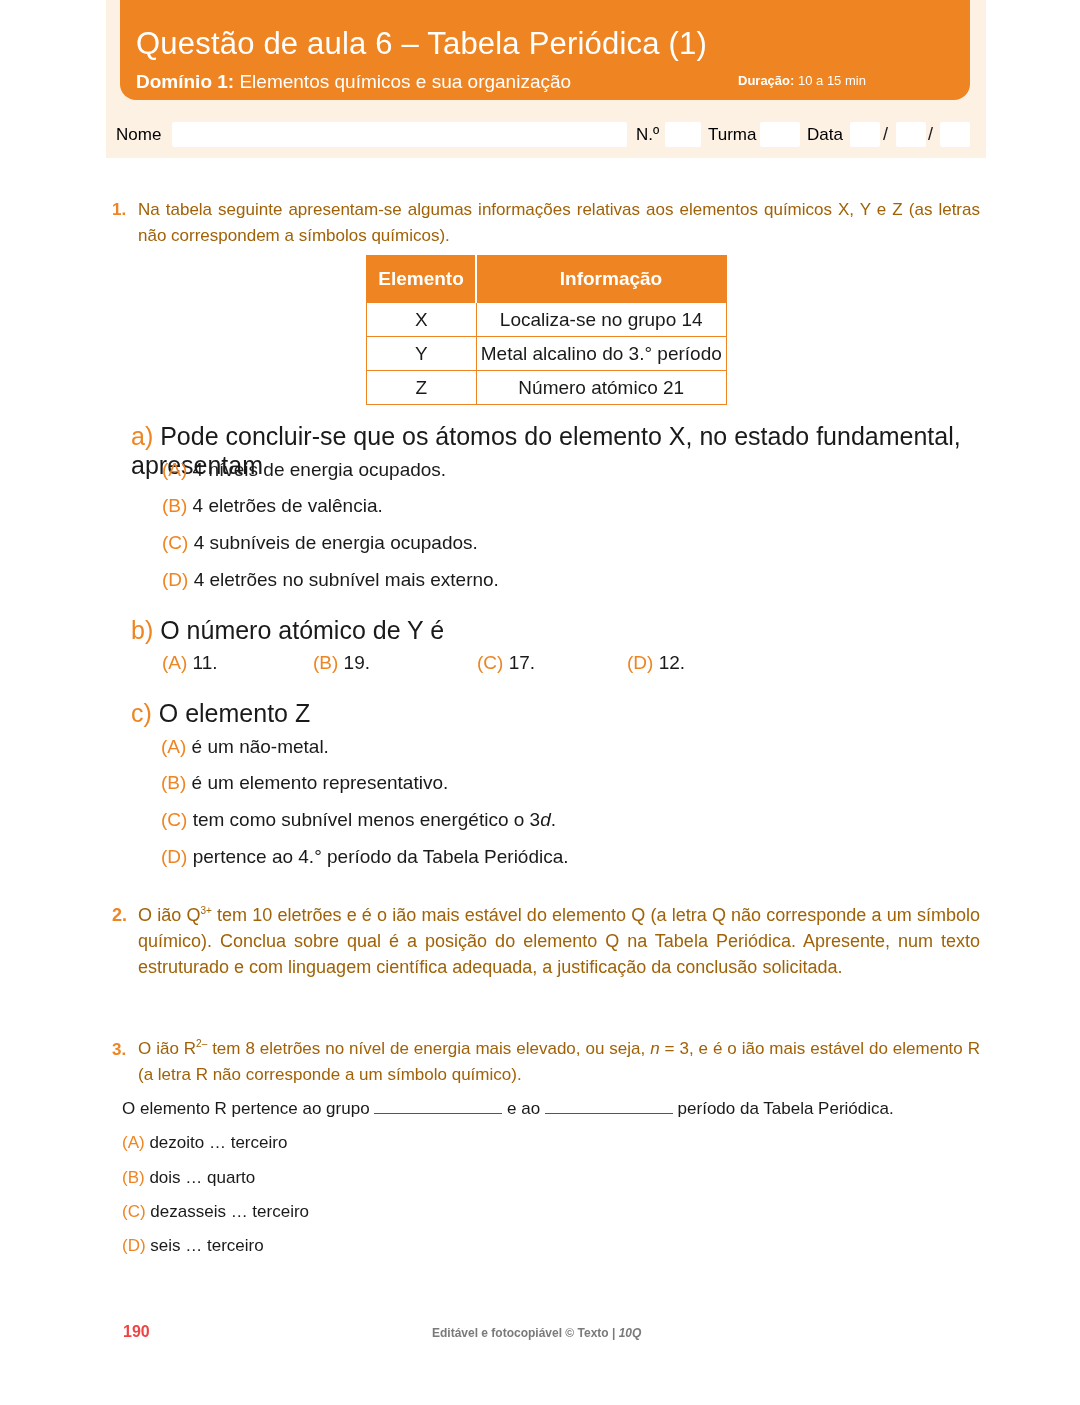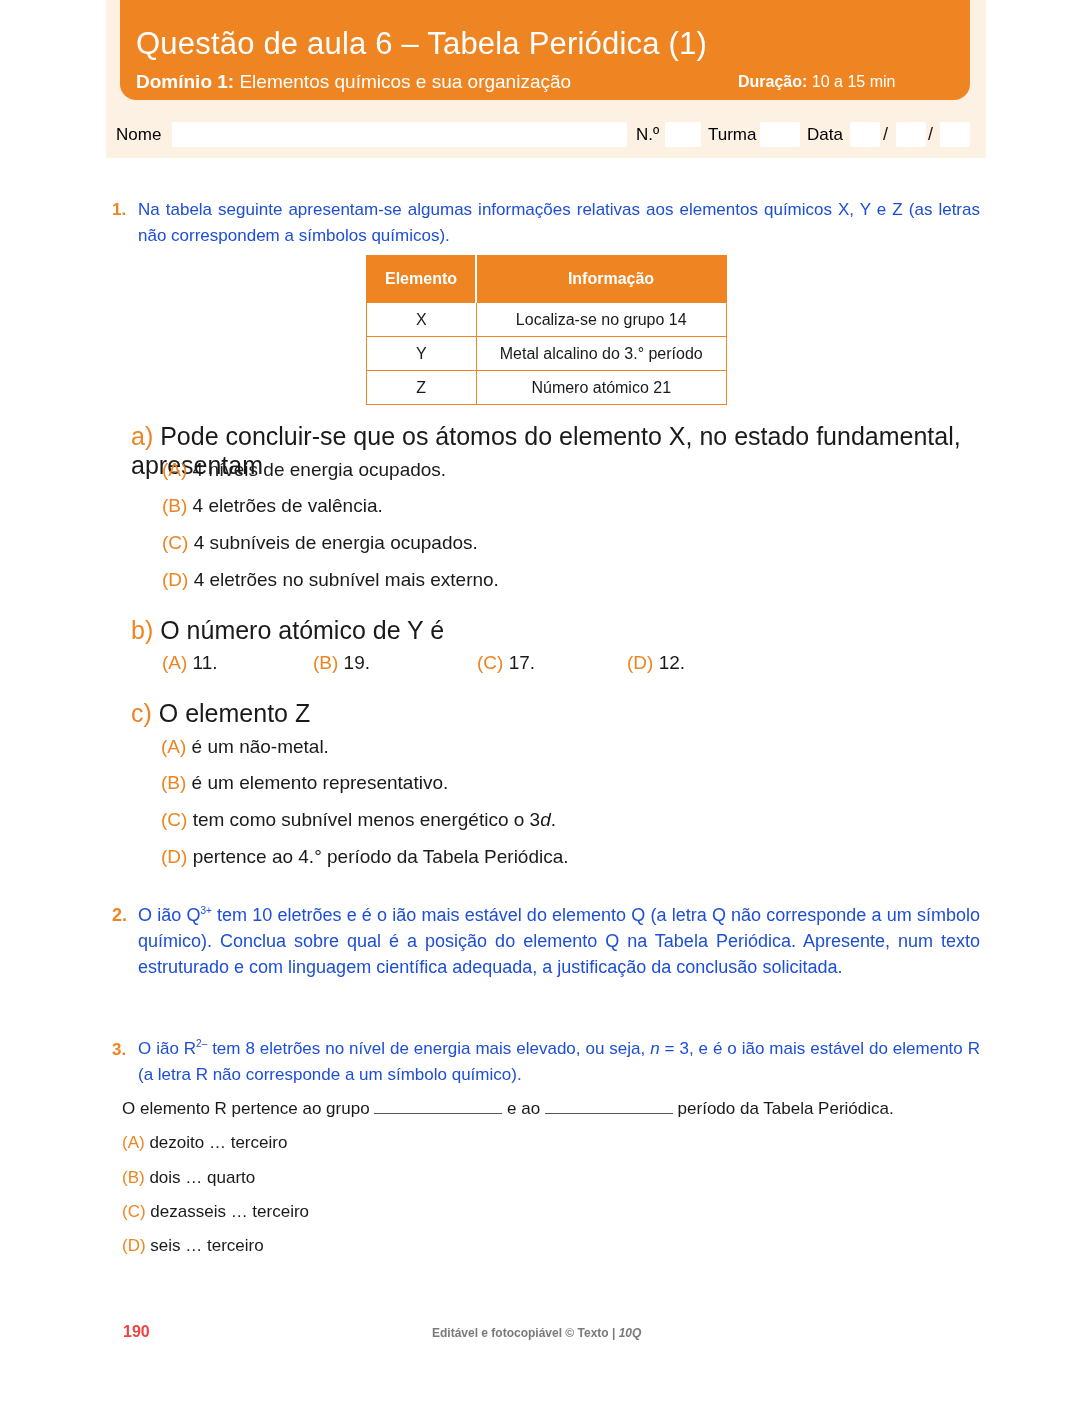--- a/index.html
+++ b/index.html
@@ -4,36 +4,36 @@
 <style>
   html, body { margin: 0; padding: 0; background: #ffffff; }
   body { width: 1080px; height: 1405px; position: relative; overflow: hidden;
          font-family: "Liberation Sans", sans-serif; color: #1a1a1a; }
   .hdr-panel { position: absolute; left: 106px; top: 0; width: 880px; height: 158px; background: #fdf1e4; }
   .hdr-orange { position: absolute; left: 120px; top: 0; width: 850px; height: 100px; background: #ee8522;
                 border-radius: 0 0 16px 16px; }
   .title { position: absolute; left: 136px; top: 26px; font-size: 31px; color: #ffffff; letter-spacing: 0.2px; }
   .subtitle { position: absolute; left: 136px; top: 71px; font-size: 19px; color: #ffffff; text-align: center; }
   .subtitle b, .duration b { font-weight: bold; }
-  .duration { position: absolute; left: 738px; top: 73px; font-size: 16px; color: #ffffff; }
+  .duration { position: absolute; left: 738px; top: 73px; font-size: 13px; color: #ffffff; }
   .form-label { position: absolute; top: 125px; font-size: 17px; color: #000000; }
   .form-box { position: absolute; top: 122px; height: 25px; background: #ffffff; border-radius: 2px; }
   .slash { position: absolute; top: 124px; font-size: 18px; color: #1a1a1a; }
 
-  .q { position: absolute; left: 138px; font-size: 17px; line-height: 26px; color: #1d4ed8; text-align: justify; }
+  .q { position: absolute; left: 138px; font-size: 17px; line-height: 26px; color: #a16207; text-align: justify; }
   .qnum { position: absolute; left: 112px; font-size: 17px; font-weight: bold; color: #ee8522; }
   .opt { position: absolute; font-size: 19px; color: #1a1a1a; }
   .opt .lbl { color: #ee8522; }
   .sub { position: absolute; left: 131px; font-size: 25px; color: #1a1a1a; }
   .sub .lbl { color: #ee8522; }
   .opt3 { position: absolute; left: 122px; font-size: 17px; color: #1a1a1a; }
   .opt3 .lbl { color: #ee8522; }
 
   table.info { position: absolute; left: 366px; top: 255px; width: 361px; border-collapse: collapse;
-               font-size: 16px; }
+               font-size: 19px; }
   table.info th { background: #ee8522; color: #ffffff; font-weight: bold; height: 44px; border: 1.5px solid #ee8522; }
   table.info th + th { border-left: 2px solid #ffffff; padding-left: 20px; }
   table.info td { height: 31px; text-align: center; border: 1.5px solid #ee8522; color: #1a1a1a; }
   table.info .c1 { width: 106px; }
 
   .blank { display: inline-block; width: 128px; border-bottom: 1px solid #555; height: 14px; vertical-align: baseline; }
   .footer-page { position: absolute; left: 123px; top: 1323px; font-size: 16px; font-weight: bold; color: #ef4444; }
   .footer-copy { position: absolute; left: 432px; top: 1326px; font-size: 12px; font-weight: bold; color: #7a7a7a; }
   .footer-copy i { font-style: italic; }
   sup { font-size: 10px; line-height: 0; }

